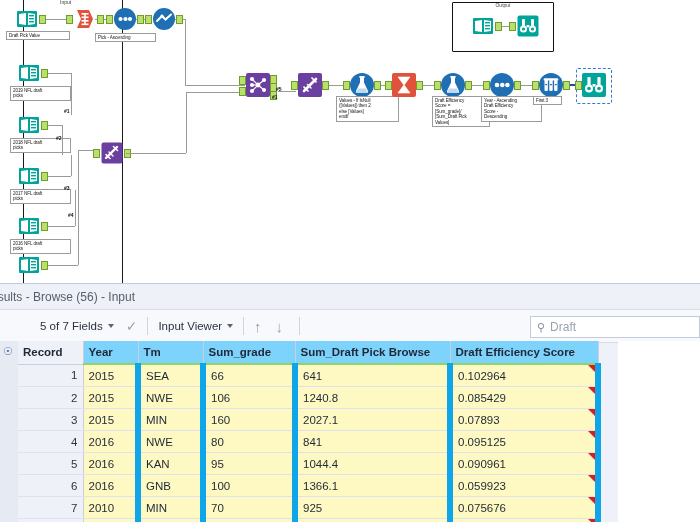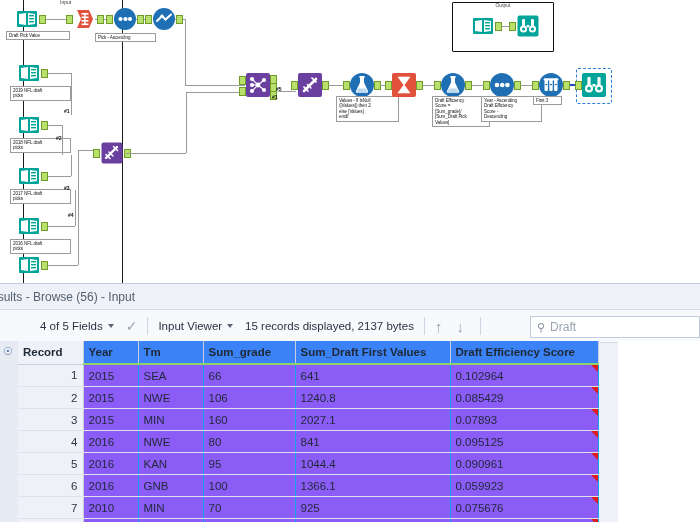--- a/index.html
+++ b/index.html
@@ -101,28 +101,28 @@
   .gutter{
     position:absolute;left:0;top:0;width:18px;height:182px;
     background:#e6eaf2;border-right:1px solid #c3cada;
   }
   .gutter .eye{position:absolute;left:3px;top:4px;font-size:11px;color:#4a6fa5;}
   table.g{
     position:absolute;left:18px;top:0;border-collapse:collapse;
     table-layout:fixed;font-size:11.5px;
   }
   table.g th{
-    background:#3b82f6;color:#1f2835;font-weight:bold;text-align:left;
+    background:#7dd3fc;color:#1f2835;font-weight:bold;text-align:left;
     padding:3px 5px;height:16px;border-right:1px solid #c9d0dd;
     border-bottom:2px solid #8fd46a;font-size:11.5px;
   }
   table.g th.rec{border-bottom:1px solid #c9d0dd;text-align:left;background:#eef1f7;}
   table.g td{
-    padding:2px 5px;height:17px;border-right:1px solid #0ea5e9;
-    border-bottom:1px solid #dde2ec;background:#8b5cf6;color:#1f2835;
+    padding:2px 5px;height:17px;border-right:6px solid #0ea5e9;
+    border-bottom:1px solid #dde2ec;background:#fef9c3;color:#1f2835;
     overflow:hidden;white-space:nowrap;
   }
   table.g td.rec{
     background:#eef1f7;text-align:right;color:#2b3341;border-right:1px solid #c9d0dd;
   }
   td.lastcell{position:relative;}
   td.lastcell .flag{
     position:absolute;right:0;top:0;width:0;height:0;
     border-top:7px solid #e01b1b;border-left:7px solid transparent;
   }
@@ -522,34 +522,33 @@
           <i></i>
           <i></i>
           <i></i>
         </div>
     </div>
 
     <div id="res-toolbar">
       <div style="width:40px;"></div>
 
       <div class="tb-item">
-        <span>4 of 5 Fields</span>
+        <span>5 of 7 Fields</span>
         <span class="caret"></span>
       </div>
 
       <span class="check" style="margin-left:12px;">✓</span>
 
       <div class="tb-sep"></div>
 
       <div class="tb-item">
         <span>Input Viewer</span>
         <span class="caret"></span>
       </div>
 
-      <div class="tb-item" style="margin-left:12px;">15 records displayed, 2137 bytes</div>
 
       <div class="tb-sep"></div>
 
       <span class="arrow">↑</span>
       <span class="arrow" style="margin-left:14px;">↓</span>
 
       <div class="tb-sep" style="margin-left:16px;"></div>
 
       <div id="searchbox">
         <span class="sicon">⚲</span>
@@ -571,21 +570,21 @@
           <col style="width:92px">
             <col style="width:155px">
             <col style="width:148px">
         </colgroup>
         <thead>
           <tr>
             <th class="rec">Record</th>
             <th>Year</th>
             <th>Tm</th>
             <th>Sum_grade</th>
-            <th>Sum_Draft First Values</th>
+            <th>Sum_Draft Pick Browse</th>
             <th>Draft Efficiency Score</th>
           </tr>
         </thead>
         <tbody id="gbody">
             <tr>
               <td class="rec"><span>1</span></td>
               <td><span>2015</span></td>
               <td><span>SEA</span></td>
               <td><span>66</span></td>
               <td><span>641</span></td>

